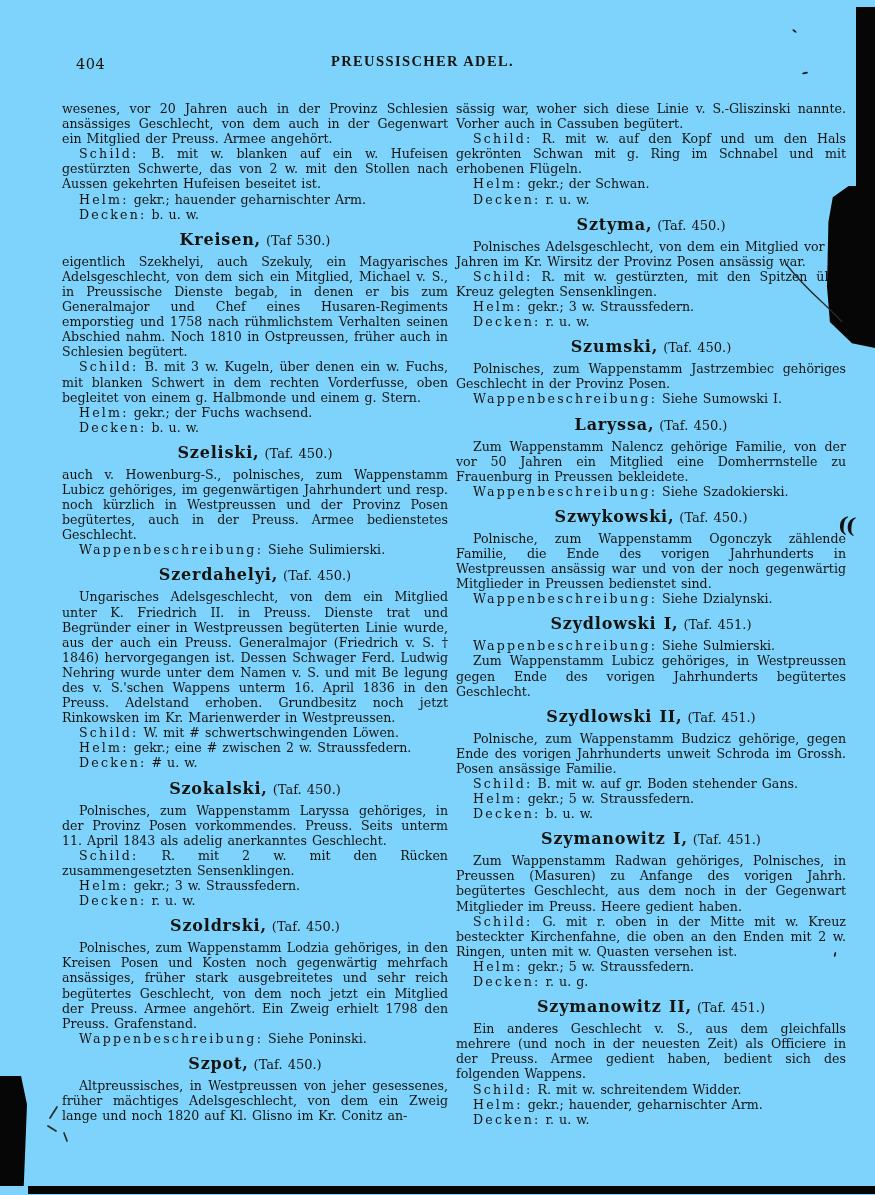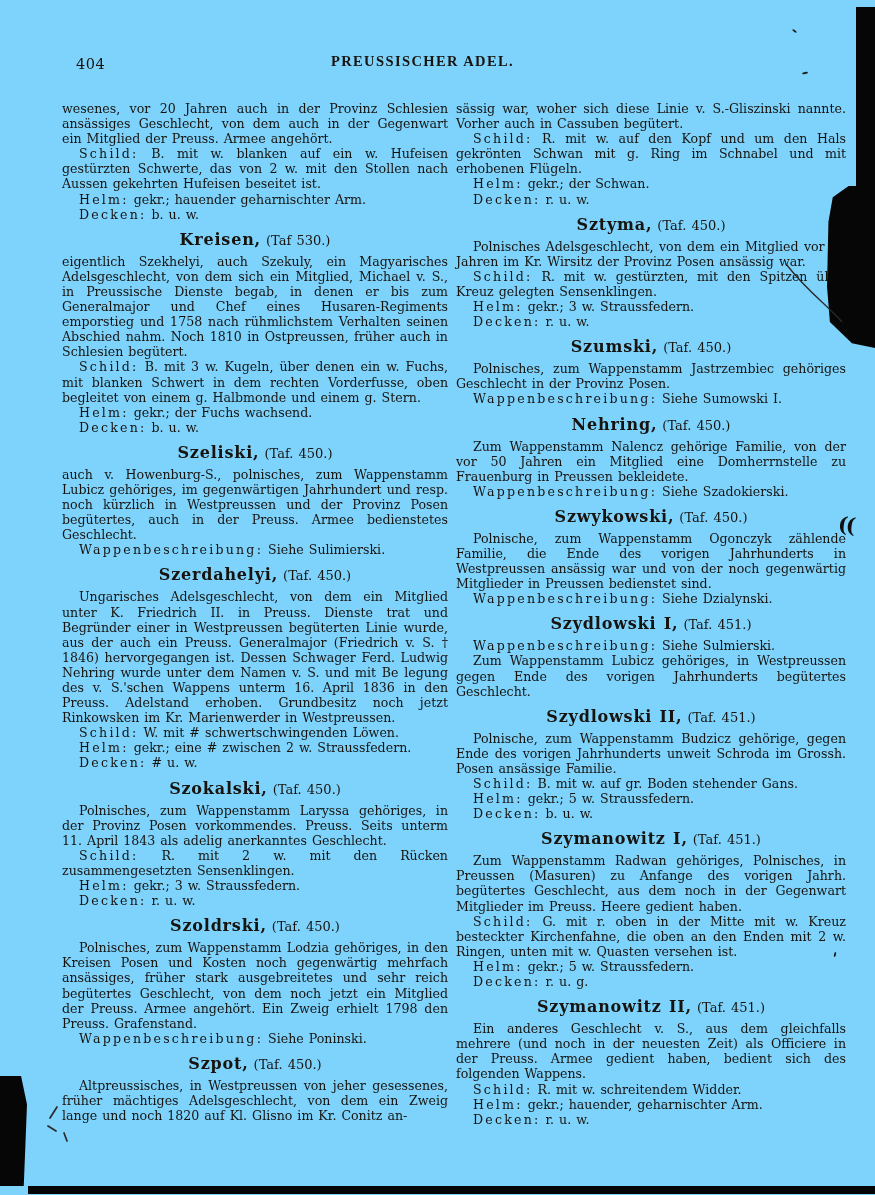--- a/index.html
+++ b/index.html
@@ -124,21 +124,21 @@
         <p class="para indent"><span class="blazon-label">Schild:</span> <span>R. mit w. gestürzten, mit den Spitzen über Kreuz gelegten Sensenklingen.</span></p>
         <p class="para indent"><span class="blazon-label">Helm:</span> <span>gekr.; 3 w. Straussfedern.</span></p>
         <p class="para indent"><span class="blazon-label">Decken:</span> <span>r. u. w.</span></p>
       </div>
       <div class="entry">
         <div class="entry-heading"><span class="entry-name">Szumski,</span> <span class="entry-taf">(Taf. 450.)</span></div>
         <p class="para indent"><span>Polnisches, zum Wappenstamm Jastrzembiec gehöriges Geschlecht in der Provinz Posen.</span></p>
         <p class="para indent"><span class="blazon-label">Wappenbeschreibung:</span> <span>Siehe Sumowski I.</span></p>
       </div>
       <div class="entry">
-        <div class="entry-heading"><span class="entry-name">Nehring,</span> <span class="entry-taf">(Taf. 450.)</span></div>
+        <div class="entry-heading"><span class="entry-name">Laryssa,</span> <span class="entry-taf">(Taf. 450.)</span></div>
         <p class="para indent"><span>Zum Wappenstamm Nalencz gehörige Familie, von der vor 50 Jahren ein Mitglied eine Domherrnstelle zu Frauenburg in Preussen bekleidete.</span></p>
         <p class="para indent"><span class="blazon-label">Wappenbeschreibung:</span> <span>Siehe Szadokierski.</span></p>
       </div>
       <div class="entry">
         <div class="entry-heading"><span class="entry-name">Szwykowski,</span> <span class="entry-taf">(Taf. 450.)</span></div>
         <p class="para indent"><span>Polnische, zum Wappenstamm Ogonczyk zählende Familie, die Ende des vorigen Jahrhunderts in Westpreussen ansässig war und von der noch gegenwärtig Mitglieder in Preussen bedienstet sind.</span></p>
         <p class="para indent"><span class="blazon-label">Wappenbeschreibung:</span> <span>Siehe Dzialynski.</span></p>
       </div>
       <div class="entry">
         <div class="entry-heading"><span class="entry-name">Szydlowski I,</span> <span class="entry-taf">(Taf. 451.)</span></div>

